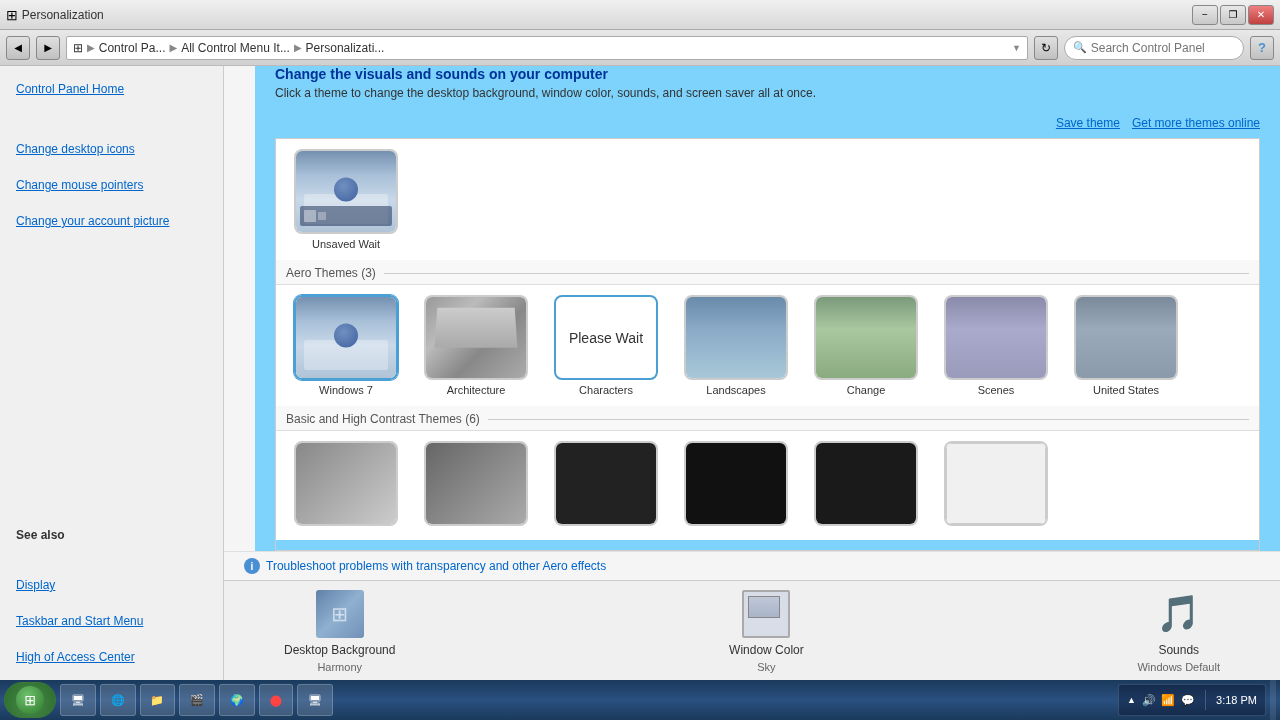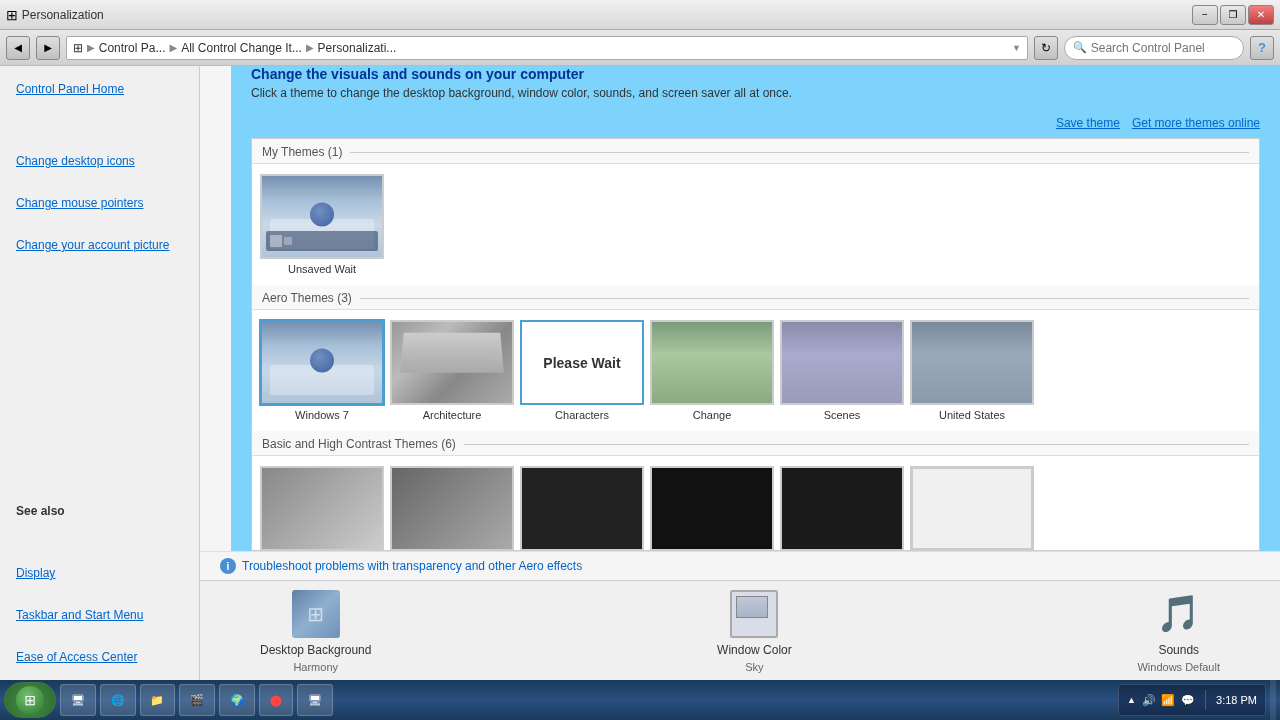--- a/index.html
+++ b/index.html
@@ -100,27 +100,27 @@
     
     .main-layout {
       flex: 1;
       display: flex;
       background: #f5f5f5;
       overflow: hidden;
     }
 
     
     .sidebar {
-      width: 200px;
+      width: 224px;
       background: #f0f0f0;
       border-right: 1px solid #ccc;
       padding: 12px 0;
       display: flex;
       flex-direction: column;
-      gap: 20px;
+      gap: 14px;
     }
     .sidebar-link {
       padding: 4px 16px;
       color: #0066cc;
       cursor: pointer;
       font-size: 12px;
       text-decoration: underline;
     }
     .sidebar-section {
       margin-top: 16px;
@@ -185,27 +185,26 @@
     }
 
     .theme-item {
       display: flex;
       flex-direction: column;
       align-items: center;
       cursor: pointer;
       width: 120px;
     }
     .theme-thumbnail {
-      width: 124px;
+      width: 104px;
       height: 85px;
       border: 2px solid #ccc;
-      border-radius: 0;
+      border-radius: 8px;
       overflow: hidden;
       position: relative;
-      font-weight: bold;
     }
     .theme-thumbnail.selected {
       border: 2px solid #4a9fd4;
       box-shadow: 0 0 0 1px #4a9fd4;
     }
     .theme-thumbnail.please-wait {
       border: 2px solid #4a9fd4;
       background: white;
       display: flex;
       align-items: center;
@@ -431,21 +430,21 @@
 </div>
 
 <div class="address-bar">
   <div class="nav-btn">◀</div>
   <div class="nav-btn">▶</div>
   <div class="breadcrumb-bar">
     <span>⊞</span>
     <span class="breadcrumb-sep">▶</span>
     <span>Control Pa...</span>
     <span class="breadcrumb-sep">▶</span>
-    <span>All Control Change It...</span>
+    <span>All Control Menu It...</span>
     <span class="breadcrumb-sep">▶</span>
     <span>Personalizati...</span>
     <span style="margin-left:auto; color:#888; font-size:9px;">▼</span>
   </div>
   <div class="nav-btn" style="font-size:12px;">↻</div>
   <div class="search-bar">
     <span style="font-size:11px; color:#aaa;">🔍</span>
     <input type="text" style="border: none; outline: none; font-size: 12px; color: rgb(136, 136, 136); width: 130px; background: transparent;" placeholder="Search Control Panel">
   </div>
   <div class="nav-btn" style="font-size:13px; color:#4a8fd4; font-weight:bold;">?</div>
@@ -458,38 +457,35 @@
     <div style="height: 10px;"></div>
     <div class="sidebar-link">Change desktop icons</div>
     <div class="sidebar-link">Change mouse pointers</div>
     <div class="sidebar-link">Change your account picture</div>
 
     <div style="flex: 1;"></div>
     <div class="sidebar-section">See also</div>
     <div style="height:4px;"></div>
     <div class="sidebar-link">Display</div>
     <div class="sidebar-link">Taskbar and Start Menu</div>
-    <div class="sidebar-link">Ease of Access Center</div>
+    <div class="sidebar-link">High of Access Center</div>
   </div>
 
   <div style="flex:1; display:flex; flex-direction:column; overflow:hidden;">
     <div class="content-area">
       <div class="content-title">Change the visuals and sounds on your computer</div>
       <div class="content-desc">Click a theme to change the desktop background, window color, sounds, and screen saver all at once.</div>
 
       <div class="toolbar-row">
         <span class="toolbar-link">Save theme</span>
         <span class="toolbar-link">Get more themes online</span>
       </div>
 
       <div class="themes-scroll-area">
 
-        <div class="theme-section-label">
-          <span>My Themes (1)</span>
-        </div>
         <div class="themes-grid">
           <div class="theme-item">
             <div class="theme-thumbnail">
               <div class="win7-thumb">
                 <div class="win7-orb"></div>
                 <div style="position:absolute; bottom:6px; left:4px; right:4px; height:20px; background:rgba(20,40,80,0.5); border-radius:2px; display:flex; align-items:center; padding:0 4px; gap:2px;">
                   <div style="width:12px;height:12px;background:rgba(255,255,255,0.4);border-radius:1px;"></div>
                   <div style="width:8px;height:8px;background:rgba(255,255,255,0.3);border-radius:1px;"></div>
                 </div>
               </div>
@@ -521,20 +517,26 @@
             <div class="theme-label">Architecture</div>
           </div>
 
           <div class="theme-item">
             <div class="theme-thumbnail please-wait">
               <div class="please-wait-text">Please Wait</div>
             </div>
             <div class="theme-label">Characters</div>
           </div>
 
+          <div class="theme-item">
+            <div class="theme-thumbnail">
+              <div style="width:100%;height:100%;background:linear-gradient(180deg,#6a8aaa 0%,#8aaac8 40%,#a8c8d8 100%);"></div>
+            </div>
+            <div class="theme-label">Landscapes</div>
+          </div>
 
           <div class="theme-item">
             <div class="theme-thumbnail">
               <div style="width:100%;height:100%;background:linear-gradient(180deg,#7a9a7a 0%,#aac8a0 40%,#8aaa80 100%);"></div>
             </div>
             <div class="theme-label">Change</div>
           </div>
 
           <div class="theme-item">
             <div class="theme-thumbnail">

